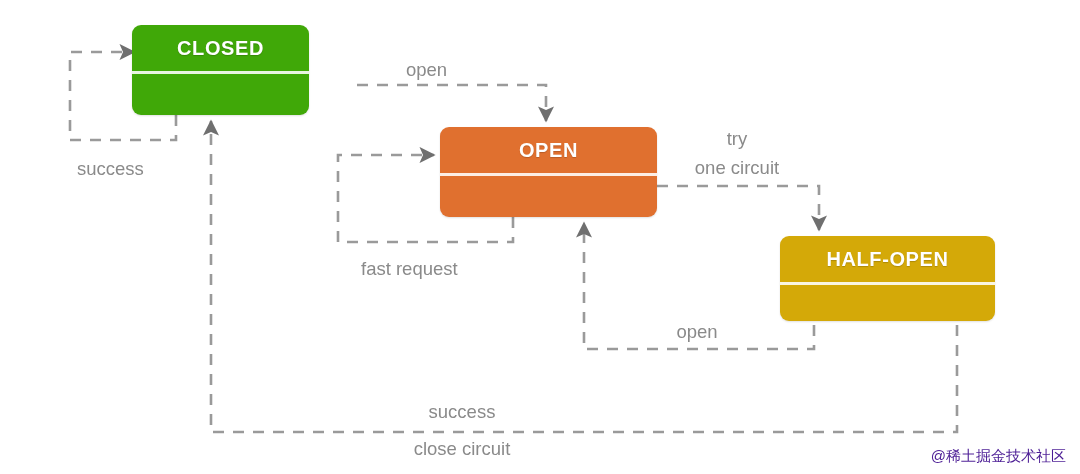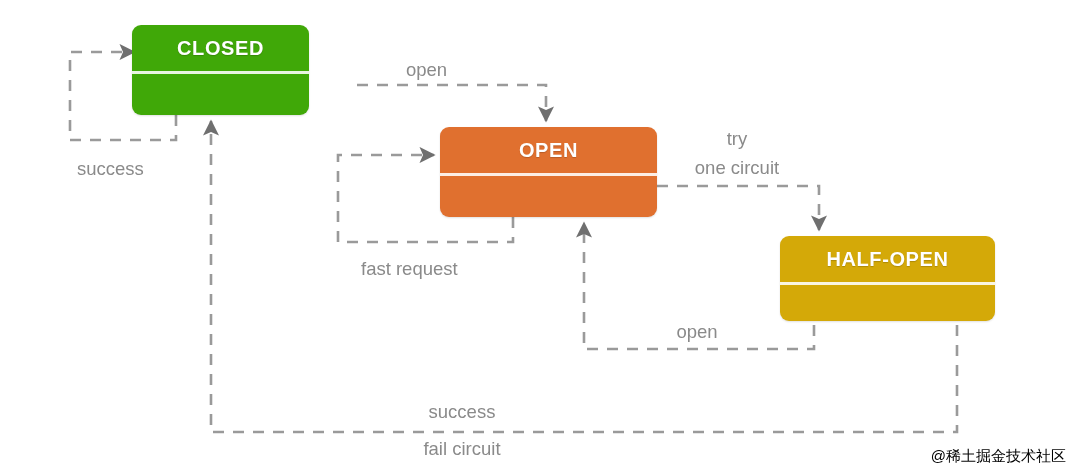--- a/index.html
+++ b/index.html
@@ -68,21 +68,21 @@
     line-height: 1.22;
   }
   .edge-label.centered {
     text-align: center;
     transform: translateX(-50%);
   }
   .watermark {
     position: absolute;
     right: 14px;
     bottom: 8px;
-    color: #000000;
+    color: #4c1d95;
     font-size: 15px;
     white-space: nowrap;
   }
 </style>
 </head>
 <body>
 
 <div id="canvas">
 
   <svg id="edges" viewBox="0 0 1080 474">
@@ -140,17 +140,17 @@
 
   <div class="edge-label centered" style="left:737px; top:128px;">try</div>
 
   <div class="edge-label centered" style="left:737px; top:157px;">one circuit</div>
 
   <div class="edge-label centered" style="left:697px; top:321px;">open</div>
 
 
   <div class="edge-label centered" style="left:462px; top:401px;">success</div>
 
-  <div class="edge-label centered" style="left:462px; top:438px;">fail circuit</div>
+  <div class="edge-label centered" style="left:462px; top:438px;">close circuit</div>
 
   <div class="watermark">@稀土掘金技术社区</div>
 
 </div>
 
 </body></html>

